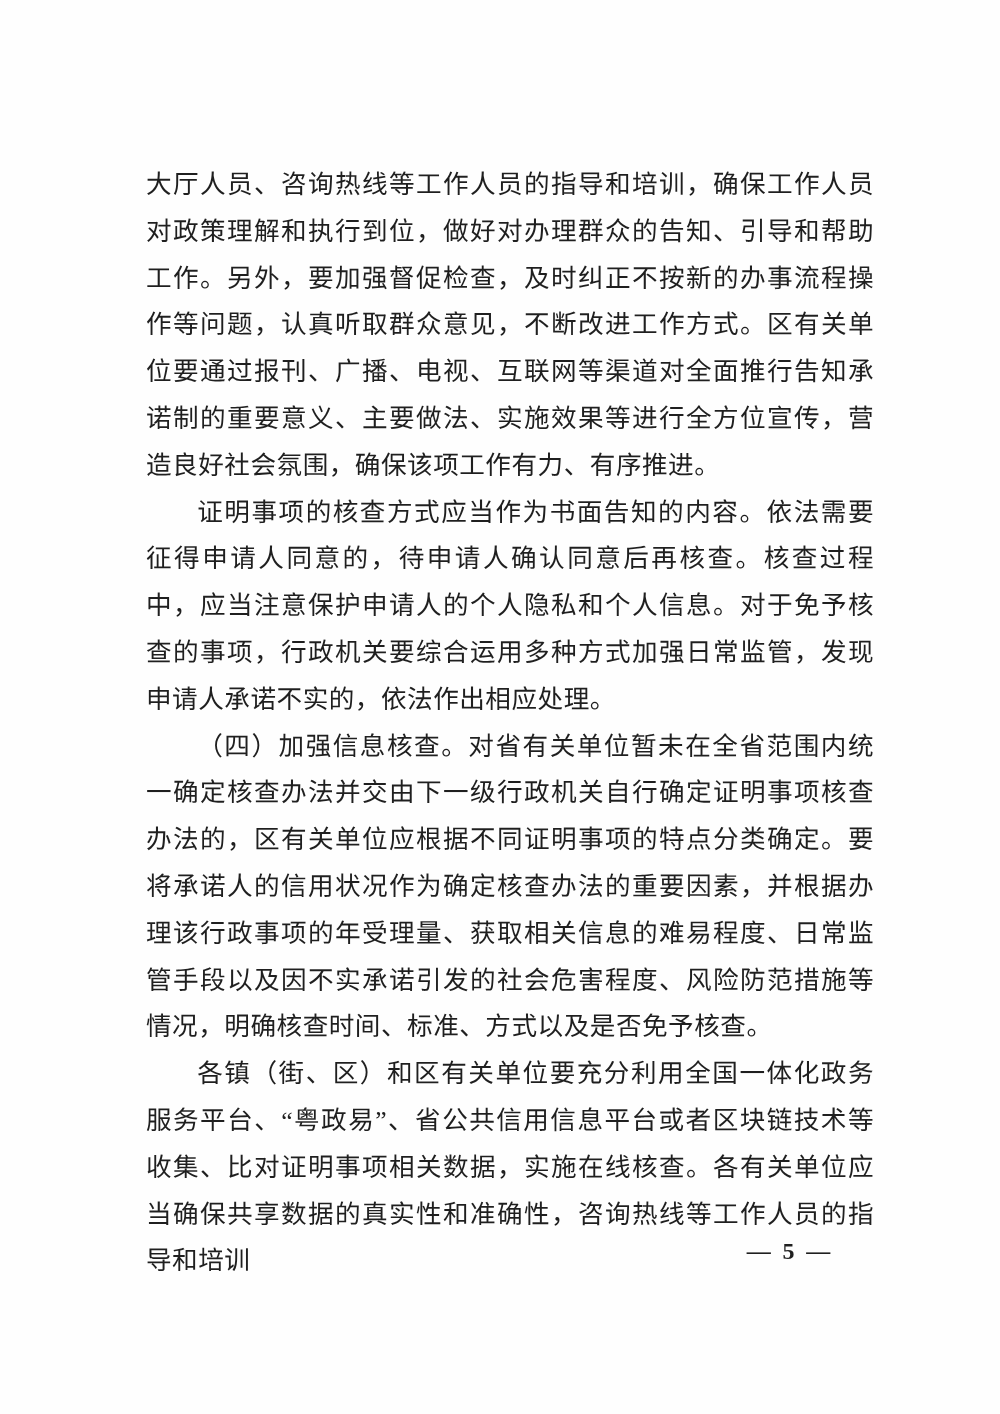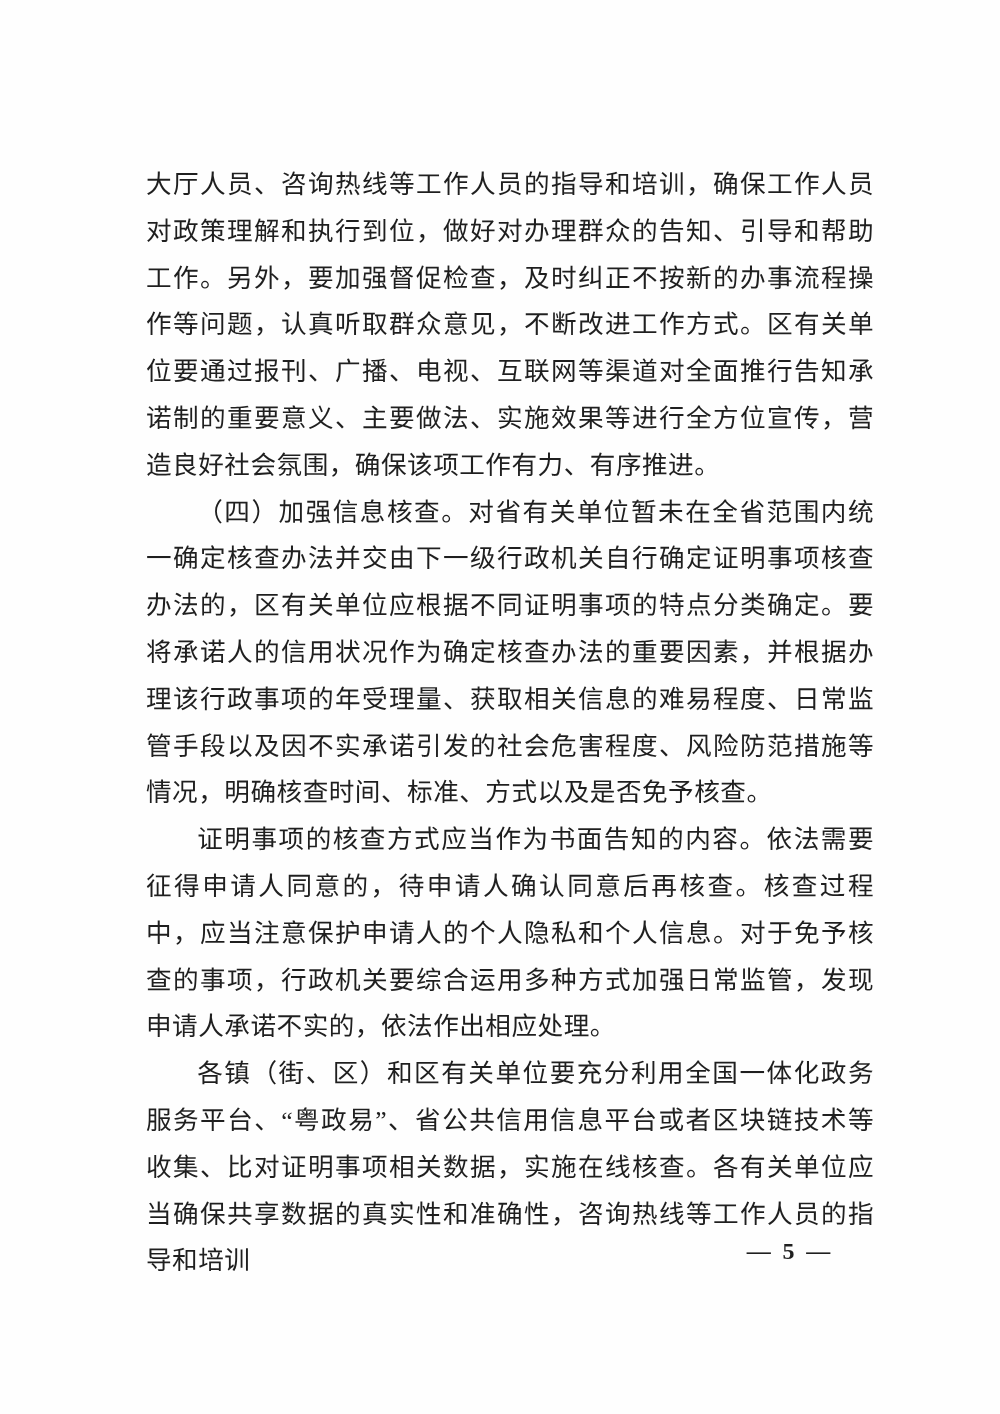--- a/index.html
+++ b/index.html
@@ -66,22 +66,22 @@
     font-weight: 700;
   }
 </style>
 </head>
 <body>
 
 <div class="page">
 
   <div class="scan-body">
     <p class="para">大厅人员、咨询热线等工作人员的指导和培训，确保工作人员对政策理解和执行到位，做好对办理群众的告知、引导和帮助工作。另外，要加强督促检查，及时纠正不按新的办事流程操作等问题，认真听取群众意见，不断改进工作方式。区有关单位要通过报刊、广播、电视、互联网等渠道对全面推行告知承诺制的重要意义、主要做法、实施效果等进行全方位宣传，营造良好社会氛围，确保该项工作有力、有序推进。</p>
+    <p class="para indent">证明事项的核查方式应当作为书面告知的内容。依法需要征得申请人同意的，待申请人确认同意后再核查。核查过程中，应当注意保护申请人的个人隐私和个人信息。对于免予核查的事项，行政机关要综合运用多种方式加强日常监管，发现申请人承诺不实的，依法作出相应处理。</p>
     <p class="para indent">（四）加强信息核查。对省有关单位暂未在全省范围内统一确定核查办法并交由下一级行政机关自行确定证明事项核查办法的，区有关单位应根据不同证明事项的特点分类确定。要将承诺人的信用状况作为确定核查办法的重要因素，并根据办理该行政事项的年受理量、获取相关信息的难易程度、日常监管手段以及因不实承诺引发的社会危害程度、风险防范措施等情况，明确核查时间、标准、方式以及是否免予核查。</p>
-    <p class="para indent">证明事项的核查方式应当作为书面告知的内容。依法需要征得申请人同意的，待申请人确认同意后再核查。核查过程中，应当注意保护申请人的个人隐私和个人信息。对于免予核查的事项，行政机关要综合运用多种方式加强日常监管，发现申请人承诺不实的，依法作出相应处理。</p>
     <p class="para indent">各镇（街、区）和区有关单位要充分利用全国一体化政务服务平台、“粤政易”、省公共信用信息平台或者区块链技术等收集、比对证明事项相关数据，实施在线核查。各有关单位应当确保共享数据的真实性和准确性，咨询热线等工作人员的指导和培训</p>
   </div>
 
   <div class="page-number">
     <span class="pn-inner">— 5 —</span>
   </div>
 
 </div>
 
 </body></html>

